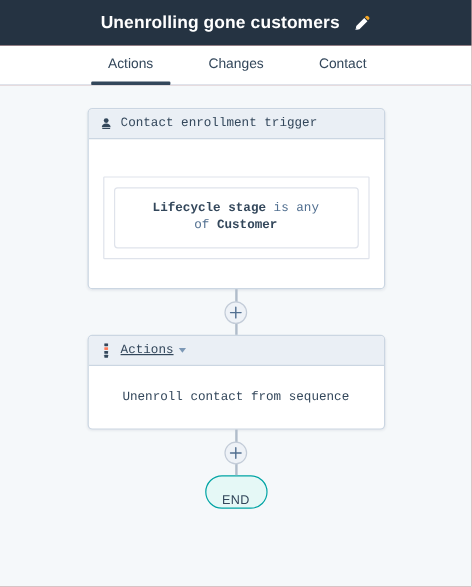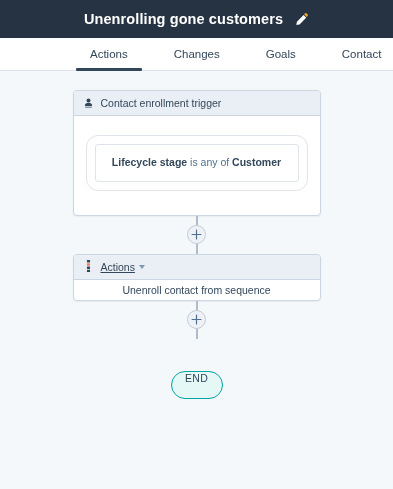--- a/index.html
+++ b/index.html
@@ -134,20 +134,21 @@
   .plus-circle svg { display: block; }
 
   
   .card {
     width: 248px;
     background: #ffffff;
     border: 1px solid #cbd6e2;
     border-radius: 4px;
     box-shadow: 0 1px 2px rgba(45,62,80,.07);
     overflow: hidden;
+    font-family: Liberation Mono, monospace;
   }
   .card-head {
     background: #eaeff5;
     border-bottom: 1px solid #cbd6e2;
     height: 25px;
     display: flex;
     align-items: center;
     padding: 0 9px;
     gap: 7px;
   }
@@ -178,33 +179,34 @@
     text-decoration: underline;
   }
   .caret {
     width: 0; height: 0;
     border-left: 3.5px solid transparent;
     border-right: 3.5px solid transparent;
     border-top: 4px solid #7c98b6;
   }
 
   .card-body {
-    padding: 4px 14px;
+    padding: 20px 14px;
     display: flex;
     flex-direction: column;
     align-items: center;
   }
   .card-body.trigger-body { padding: 19px 12px 24px; }
 
   .filter-outer {
     width: 100%;
     border: 1px solid #dfe3eb;
-    border-radius: 12px;
+    border-radius: 1px;
     padding: 8px;
     background: #fff;
+    margin-top: 12px;
   }
   .filter-inner {
     border: 1px solid #dfe3eb;
     border-radius: 3px;
     padding: 11px 8px;
     text-align: center;
     background: #fff;
     cursor: pointer;
   }
   .filter-text {
@@ -222,28 +224,27 @@
   }
 
   
   .end-pill {
     width: 52px;
     height: 28px;
     border-radius: 14px;
     border: 1.5px solid #00a4a4;
     background: #e5f8f6;
     display: flex;
-    align-items: flex-start;
+    align-items: flex-end;
     justify-content: center;
     font-size: 10.5px;
     color: #33475b;
     letter-spacing: .3px;
     cursor: pointer;
     flex: 0 0 auto;
-    margin-top: 32px;
   }
 
   
   .seq-icon { width: 11px; height: 13px; display: block; }
 </style>
 </head>
 <body>
 
 <div id="app">
 
@@ -259,23 +260,20 @@
       </span>
     </div>
   </div>
 
   <div class="tabstrip">
     <div class="tab active">
       <span>Actions</span>
     </div>
     <div class="tab">
       <span>Changes</span>
-    </div>
-    <div class="tab">
-      <span>Goals</span>
     </div>
     <div class="tab">
       <span>Contact</span>
     </div>
   </div>
 
   <div class="canvas">
     <div class="flow" style="top:19px;">
 
       <div class="card">

